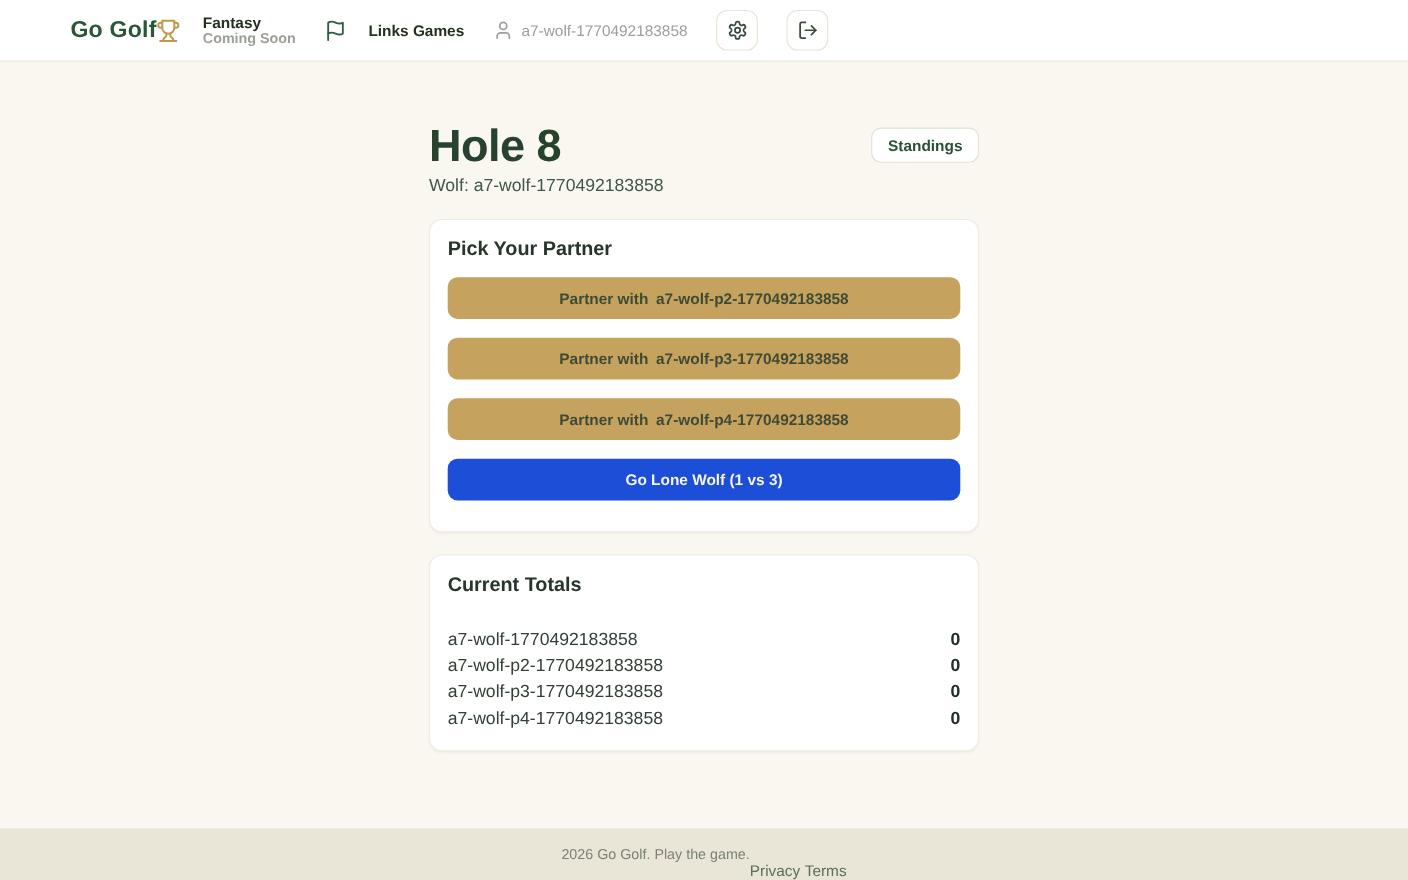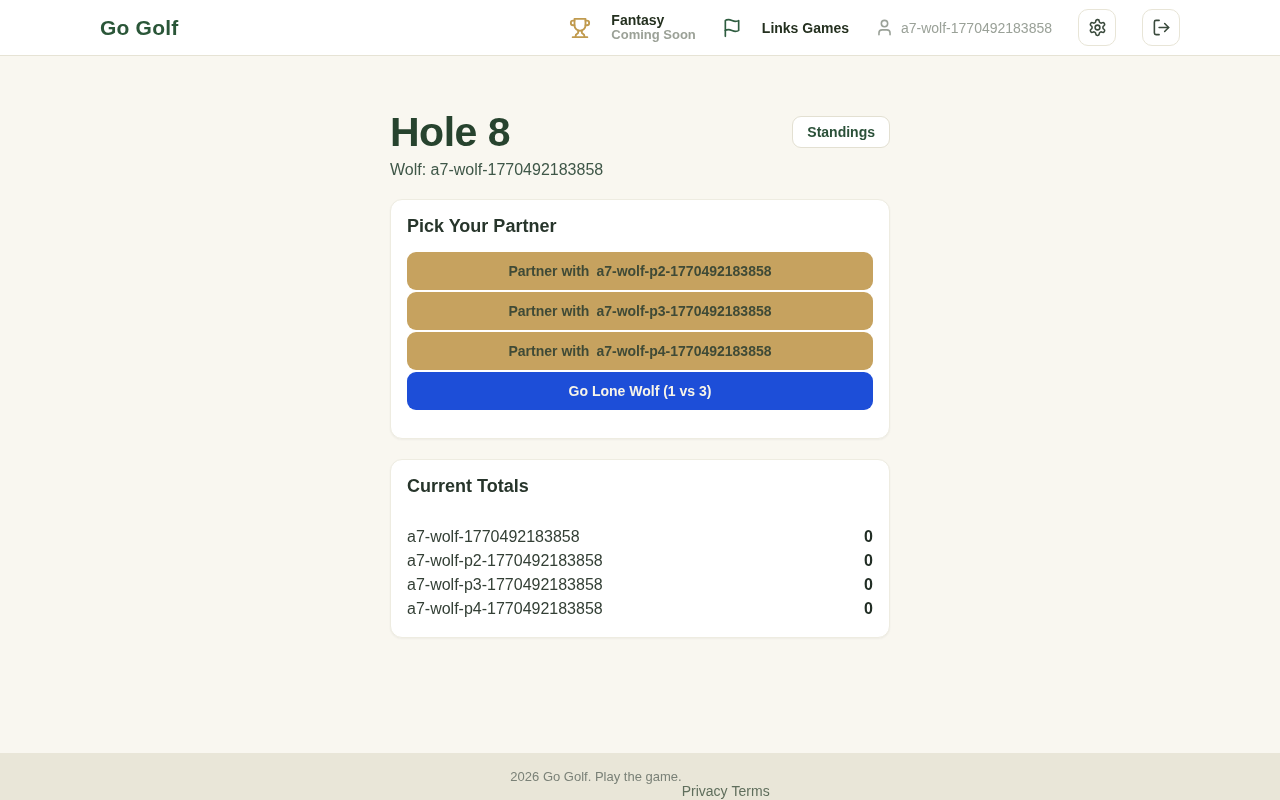--- a/index.html
+++ b/index.html
@@ -15,22 +15,21 @@
   }
 
   
   .header {
     height: 56px;
     flex: 0 0 56px;
     background: #ffffff;
     border-bottom: 1px solid #e6e3d5;
     display: flex;
     align-items: center;
-    justify-content: space-between;
-    padding: 0 100px;
+    padding: 0 64px;
   }
   .brand {
     font-size: 21px;
     font-weight: bold;
     color: #2a5638;
     letter-spacing: 0.2px;
     cursor: pointer;
   }
   .nav { display: flex; align-items: center; gap: 26px; }
   .nav-item { display: flex; align-items: center; gap: 20px; cursor: pointer; }
@@ -85,21 +84,21 @@
     margin-top: 20px;
   }
   .card-heading { margin: 0 0 15px 0; font-size: 18px; font-weight: bold; color: #27352b; }
 
   .partner-btn {
     display: flex; align-items: center; justify-content: center;
     width: 100%; height: 38px;
     background: #c6a25f;
     border: none;
     border-radius: 9px;
-    margin-bottom: 2px;
+    margin-bottom: 17px;
     font-family: "Liberation Sans", sans-serif;
     font-size: 14px;
     font-weight: bold;
     color: #3f4a36;
     cursor: pointer;
   }
   .partner-btn .partner-name { margin-left: 7px; }
   .lone-wolf-btn {
     display: flex; align-items: center; justify-content: center;
     width: 100%; height: 38px;

